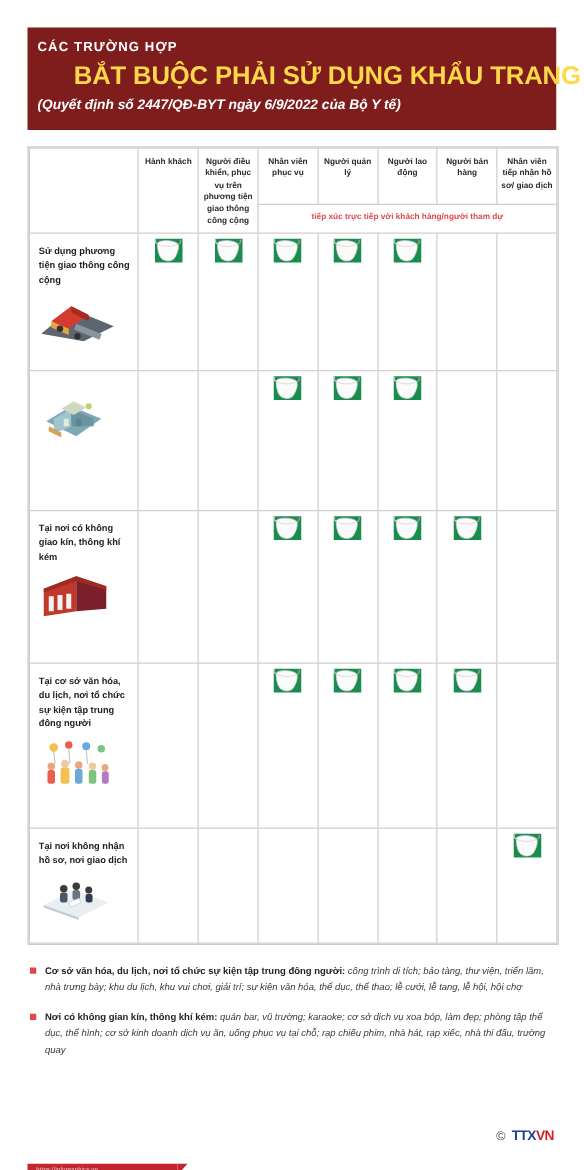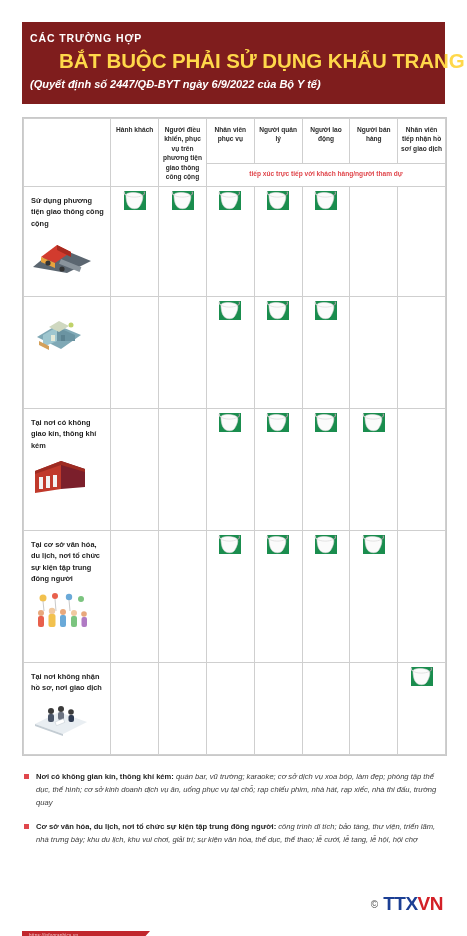--- a/index.html
+++ b/index.html
@@ -154,21 +154,21 @@
     bottom: 43px;
     display: flex;
     align-items: center;
     gap: 5px;
   }
   .credit-c {
     font-size: 10px;
     color: #4a4a4a;
   }
   .credit-logo {
-    font-size: 19px;
+    font-size: 11px;
     font-weight: bold;
     letter-spacing: -0.5px;
     color: #1c3f94;
   }
   .credit-logo .red { color: #d32027; }
 
   .urlbar {
     position: absolute;
     left: 22px;
     bottom: 18px;
@@ -459,25 +459,25 @@
                   <path d="M20.6 8.3 C22.6 7.4 23.2 5.8 21.8 4.8" fill="none" stroke="#9a9a9a" stroke-width="1.1"></path>
                 </svg></span></td>
           </tr>
         </tbody>
     </table>
   </div>
 
   <div class="notes">
       <div class="note">
         <span class="note-bullet"></span>
-        <div class="note-body"><span class="note-term">Nơi có không gian kín, thông khí kém:</span><span> quán bar, vũ trường; karaoke; cơ sở dịch vụ xoa bóp, làm đẹp; phòng tập thể dục, thể hình; cơ sở kinh doanh dịch vụ ăn, uống phục vụ tại chỗ; rạp chiếu phim, nhà hát, rạp xiếc, nhà thi đấu, trường quay</span></div>
+        <div class="note-body"><span class="note-term">Cơ sở văn hóa, du lịch, nơi tổ chức sự kiện tập trung đông người:</span><span> công trình di tích; bảo tàng, thư viện, triển lãm, nhà trưng bày; khu du lịch, khu vui chơi, giải trí; sự kiện văn hóa, thể dục, thể thao; lễ cưới, lễ tang, lễ hội, hội chợ</span></div>
       </div>
       <div class="note">
         <span class="note-bullet"></span>
-        <div class="note-body"><span class="note-term">Cơ sở văn hóa, du lịch, nơi tổ chức sự kiện tập trung đông người:</span><span> công trình di tích; bảo tàng, thư viện, triển lãm, nhà trưng bày; khu du lịch, khu vui chơi, giải trí; sự kiện văn hóa, thể dục, thể thao; lễ cưới, lễ tang, lễ hội, hội chợ</span></div>
+        <div class="note-body"><span class="note-term">Nơi có không gian kín, thông khí kém:</span><span> quán bar, vũ trường; karaoke; cơ sở dịch vụ xoa bóp, làm đẹp; phòng tập thể dục, thể hình; cơ sở kinh doanh dịch vụ ăn, uống phục vụ tại chỗ; rạp chiếu phim, nhà hát, rạp xiếc, nhà thi đấu, trường quay</span></div>
       </div>
     </div>
 
   <div class="credit">
     <span class="credit-c">©</span>
     <span class="credit-logo"><span>TTX</span><span class="red">VN</span></span>
   </div>
 
   <div class="urlbar">
     <span class="urlbar-text">https://infographics.vn</span>

